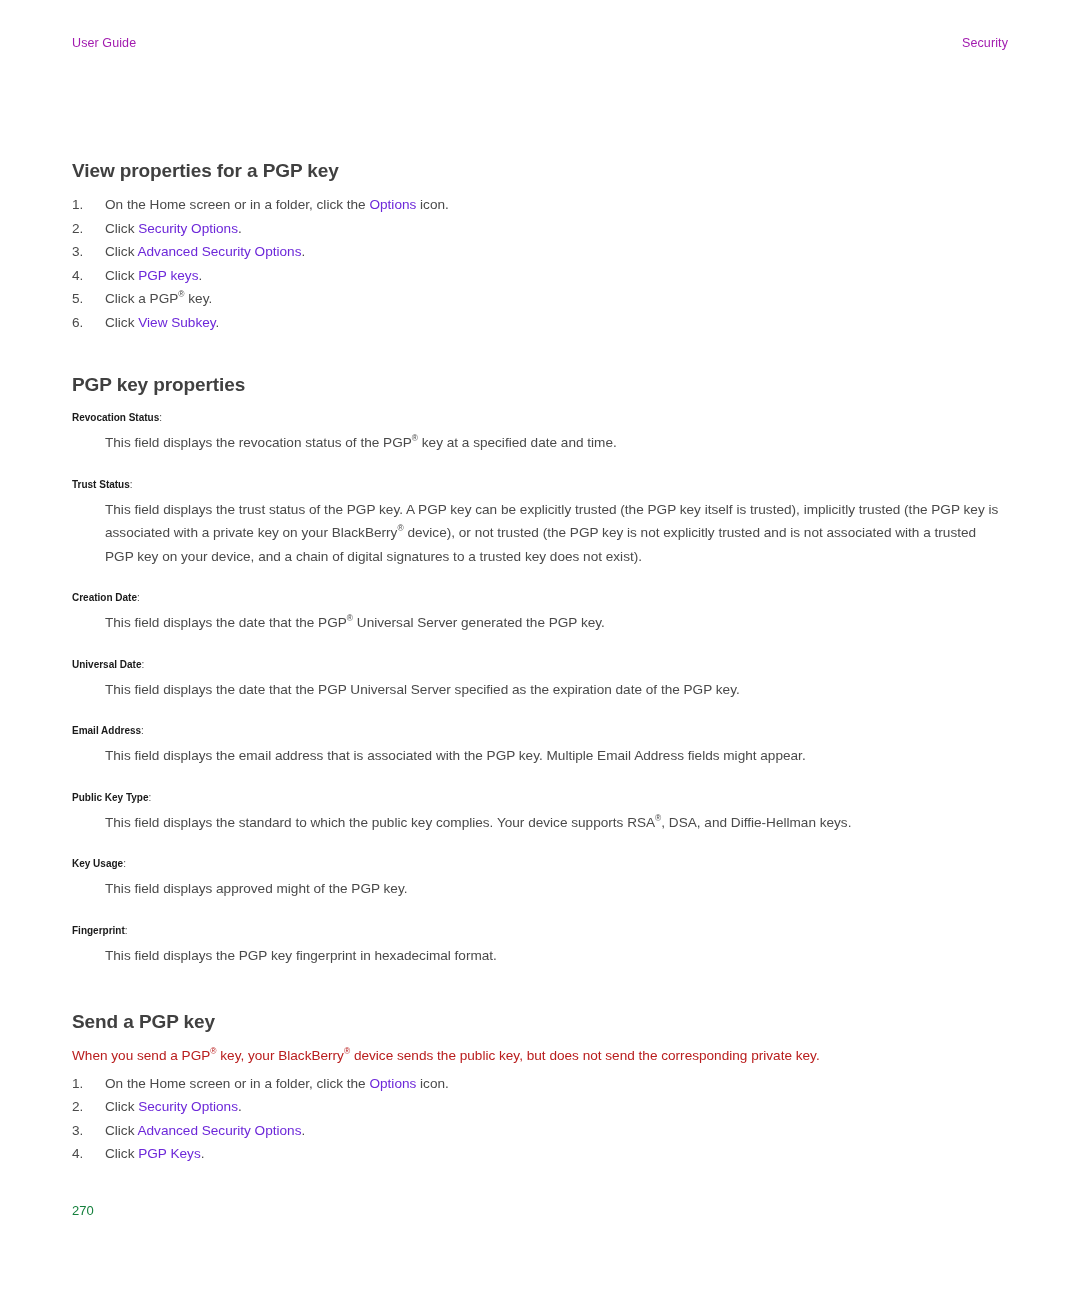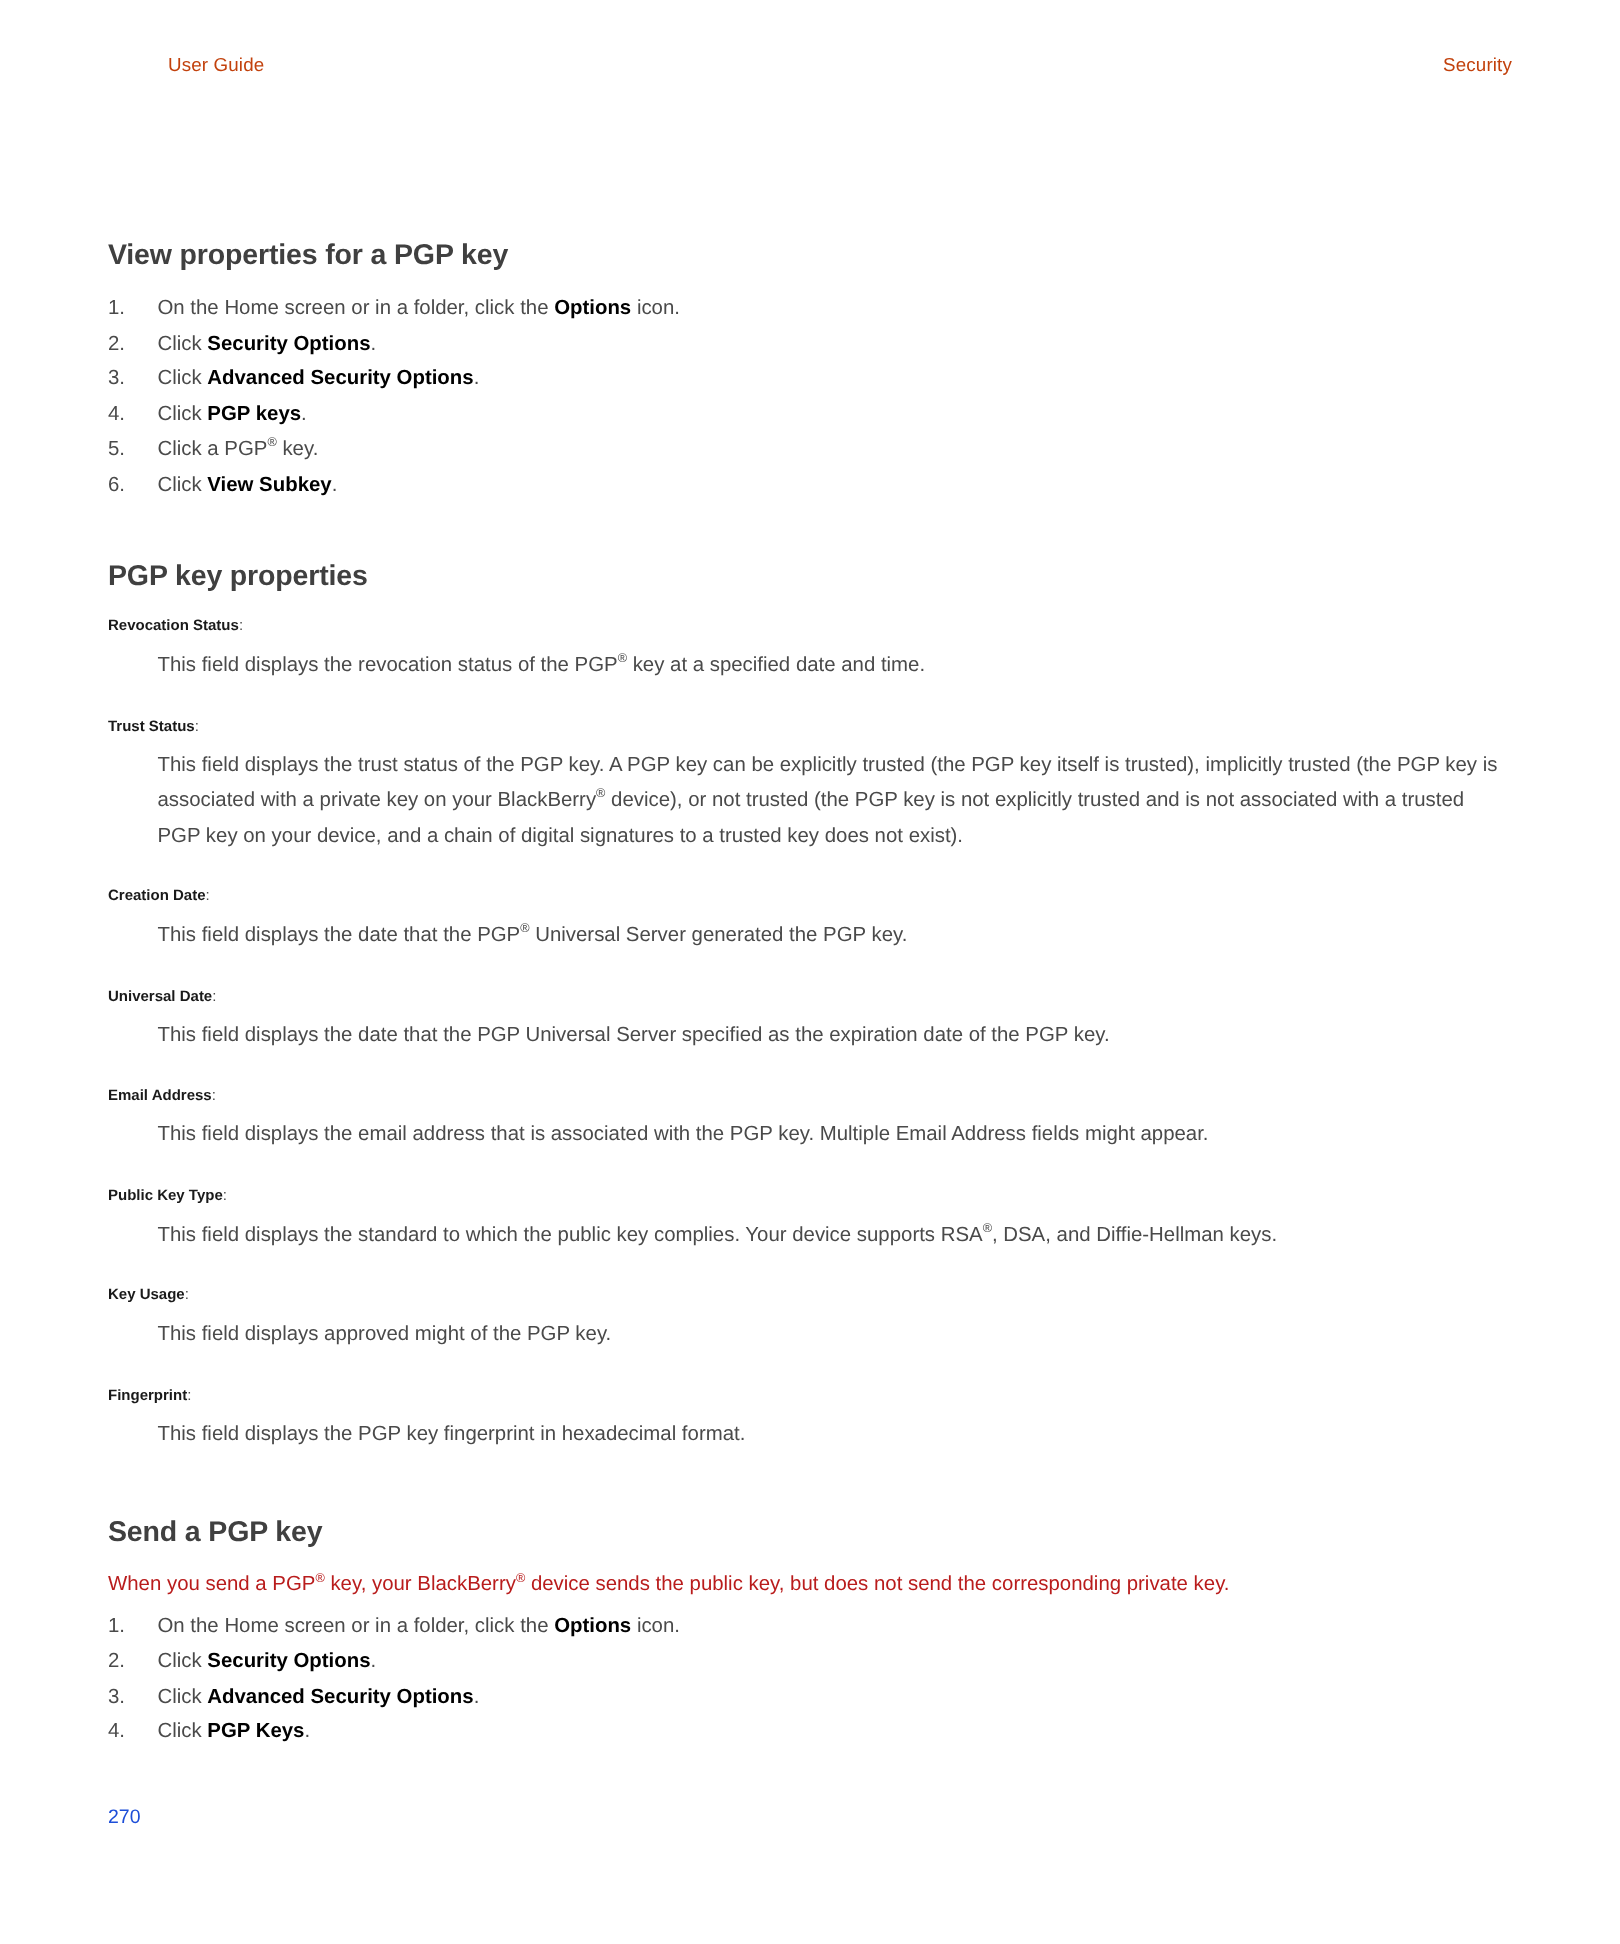--- a/index.html
+++ b/index.html
@@ -25,23 +25,22 @@
   
   .running-head {
     position: absolute;
     top: 36px;
     left: 72px;
     right: 72px;
     display: flex;
     justify-content: space-between;
     align-items: center;
     font-size: 12.5px;
-    color: #c2410c;
+    color: #a21caf;
     letter-spacing: 0.1px;
-    margin-left: 40px;
   }
 
   
   .content {
     position: absolute;
     top: 160px;
     left: 72px;
     width: 936px;
   }
 
@@ -74,22 +73,22 @@
   }
   ol.steps li .num {
     position: absolute;
     left: 0;
     top: 0;
     width: 22px;
     text-align: left;
     color: #4a4a4a;
   }
   ol.steps li b {
-    color: #000000;
-    font-weight: bold;
+    color: #6d28d9;
+    font-weight: normal;
   }
 
   
   .deflist {
     margin: 0;
     padding: 0;
   }
   .defitem {
     margin-bottom: 19px;
   }
@@ -121,21 +120,21 @@
     color: #b91c1c;
     margin: 0 0 4px 0;
   }
 
   
   .folio {
     position: absolute;
     left: 72px;
     top: 1203px;
     font-size: 13px;
-    color: #1d4ed8;
+    color: #15803d;
   }
 
   sup.reg {
     font-size: 0.62em;
     vertical-align: super;
     line-height: 0;
   }
 </style>
 </head>
 <body>

